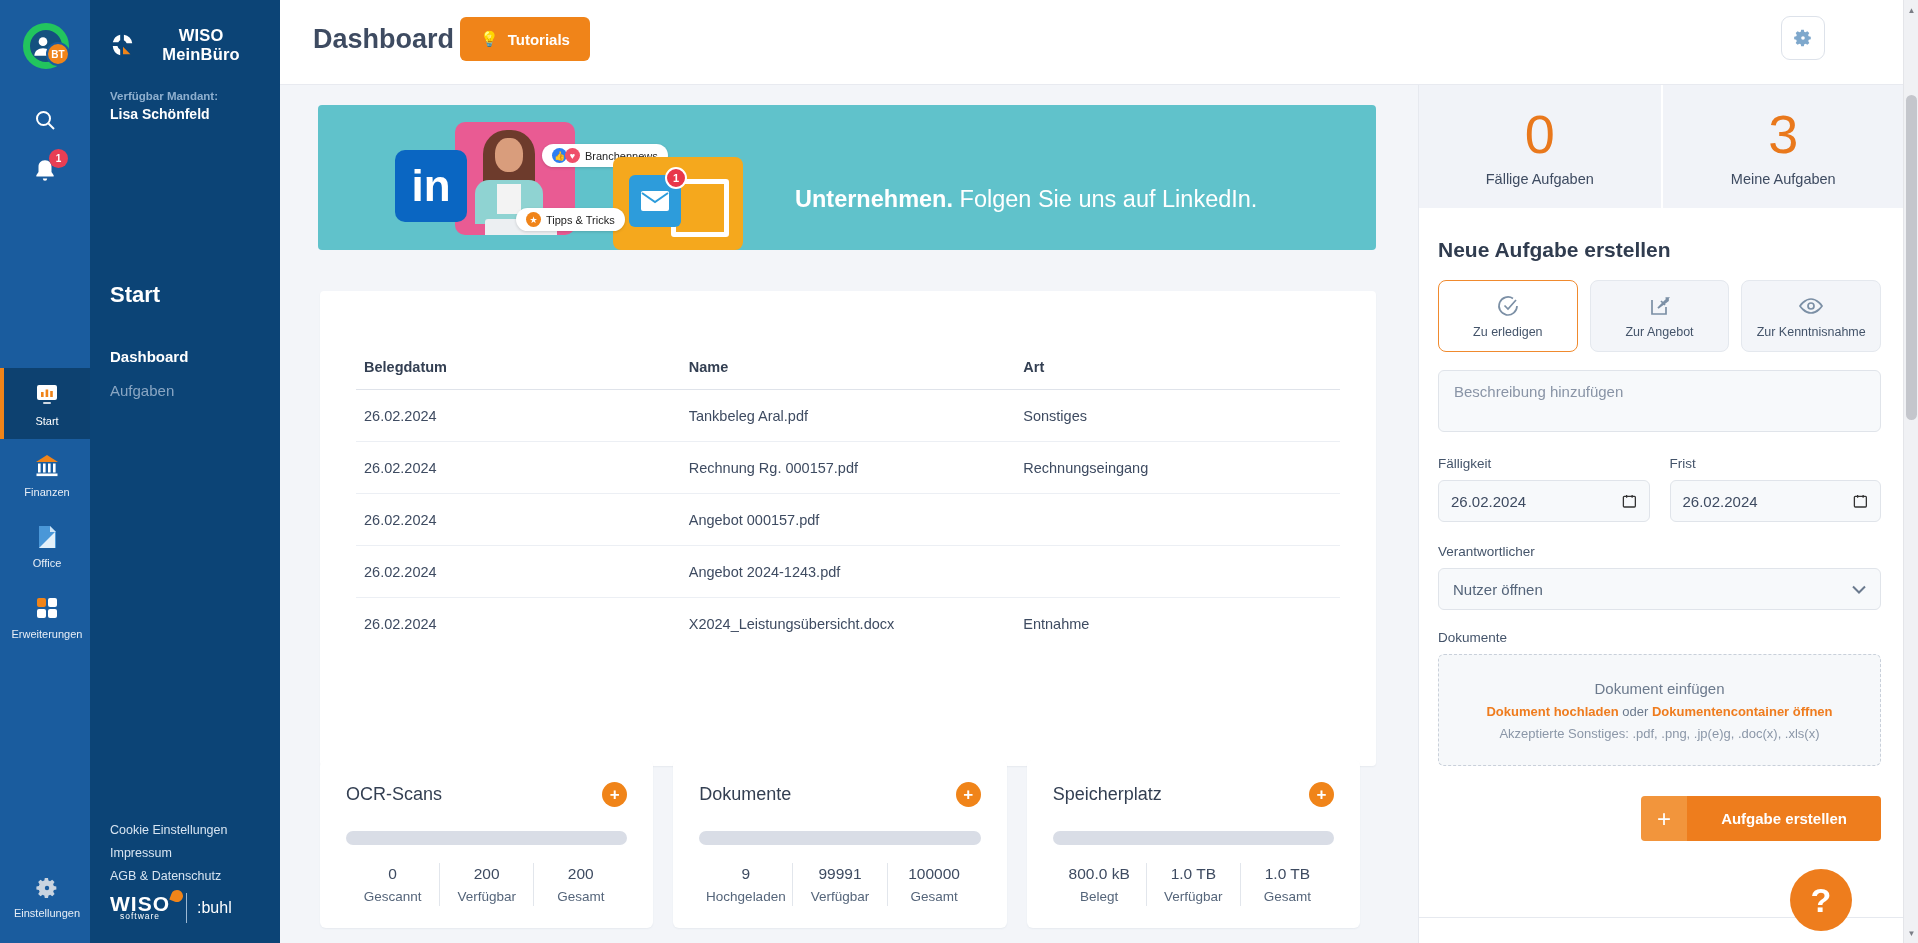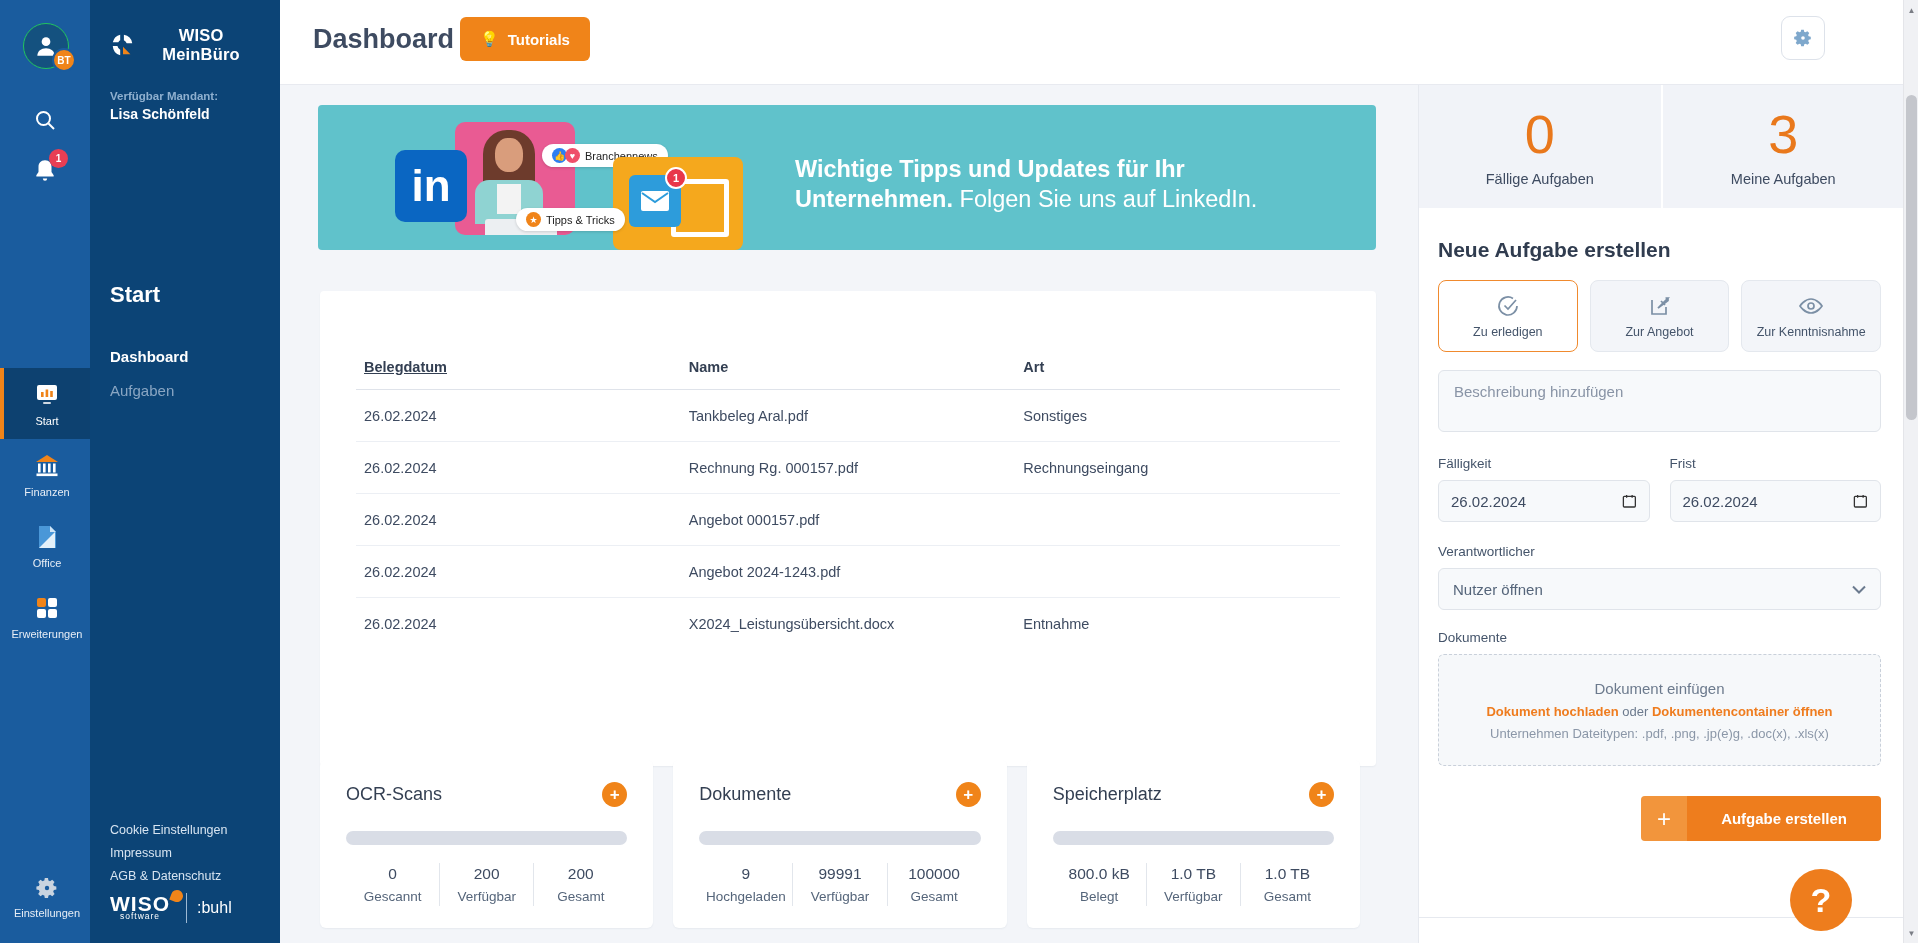--- a/index.html
+++ b/index.html
@@ -2,21 +2,21 @@
 <html lang="de"><head>
 <meta charset="utf-8">
 <style>
   * { margin:0; padding:0; box-sizing:border-box; }
   html,body { width:1918px; height:943px; overflow:hidden;
     font-family:"Liberation Sans", sans-serif; background:#f3f5f9; color:#3e4b61; }
 
   
   .rail { position:absolute; left:0; top:0; width:90px; height:943px; background:#1a5c9e; z-index:30; }
   .rail-avatar { position:absolute; left:23px; top:23px; width:46px; height:46px; border-radius:50%;
-    border:1px solid #22c55e; background:#14517f; display:flex; align-items:center; justify-content:center; }
+    border:7px solid #22c55e; background:#14517f; display:flex; align-items:center; justify-content:flex-start; }
   .rail-avatar svg { width:26px; height:26px; }
   .avatar-badge { position:absolute; right:-8px; bottom:-4px; width:24px; height:24px; border-radius:50%;
     background:#f08419; border:2px solid #1a5c9e; color:#fff; font-size:10px; font-weight:bold;
     display:flex; align-items:center; justify-content:center; }
   .rail-icon-btn { position:absolute; left:0; width:90px; display:flex; justify-content:center; cursor:pointer; }
   .rail-search { top:108px; }
   .rail-bell { top:158px; }
   .bell-wrap { position:relative; }
   .bell-badge { position:absolute; top:-9px; right:-10px; min-width:19px; height:19px; padding:0 4px;
     background:#e83e54; border-radius:10px; color:#fff; font-size:10px; font-weight:bold;
@@ -92,21 +92,21 @@
   .banner-text b { font-weight:bold; }
 
   
   .table-card { position:absolute; left:40px; top:206px; width:1056px; height:475px; background:#fff;
     border-radius:4px; box-shadow:0 1px 2px rgba(40,60,90,.06); padding:30px 36px; overflow:hidden; }
   .table-title { font-size:19px; color:#333f52; }
   table.docs { width:100%; border-collapse:collapse; margin-top:26px; }
   table.docs th { text-align:left; font-size:14.5px; color:#333f52; padding:12px 8px 14px; border-bottom:1px solid #dfe3ea; }
   table.docs td { font-size:14.5px; color:#3e4b61; padding:0 8px; height:52px; border-bottom:1px solid #eceff4; cursor:pointer; }
   table.docs tr:last-child td { border-bottom:none; }
-  .col-date { width:33%;text-decoration:underline; } .col-name { width:34%; } .col-art { width:33%; }
+  .col-date { width:33%; } .col-name { width:34%; } .col-art { width:33%; }
 
   
   .cards-row { position:absolute; left:40px; top:675px; width:1040px; display:flex; gap:20px; }
   .u-card { flex:1; background:#fff; border-radius:6px; box-shadow:0 1px 2px rgba(40,60,90,.06);
     padding:22px 26px 20px; height:168px; }
   .u-head { display:flex; align-items:center; justify-content:space-between; }
   .u-title { font-size:18px; color:#333f52; }
   .u-add { width:25px; height:25px; border-radius:50%; background:#f08419; border:none; color:#fff; font-size:17px;
     font-weight:bold; line-height:1; cursor:pointer; display:flex; align-items:center; justify-content:center; font-family:inherit; }
   .u-bar { margin-top:24px; height:14px; border-radius:8px; background:#d9dde6; position:relative; overflow:hidden; }
@@ -328,21 +328,21 @@
             <path d="M2 4l13 9L28 4" fill="none" stroke="#2d9cdb" stroke-width="2"></path>
           </svg>
       </div>
       <div class="env-badge">1</div>
     </div>
     <div class="pill pill-tipps">
       <span class="mini-circle mc-orange">★</span>
       <span>Tipps &amp; Tricks</span>
     </div>
     <div class="banner-text">
-      <b>Wichtige Tipps und Updates für Ihr</b><br>
+      <br>
       <b>Unternehmen.</b><span> Folgen Sie uns auf LinkedIn.</span>
     </div>
   </div>
 
   <section class="table-card">
     <table class="docs">
       <thead>
         <tr>
           <th class="col-date">Belegdatum</th>
           <th class="col-name">Name</th>
@@ -531,21 +531,21 @@
       </div>
     </div>
 
     <div class="docs-block">
       <div class="f-label">Dokumente</div>
       <div class="dropzone">
         <div class="dz-title">Dokument einfügen</div>
         <div class="dz-links">
           <span class="lnk">Dokument hochladen</span><span> oder </span><span class="lnk">Dokumentencontainer öffnen</span>
         </div>
-        <div class="dz-hint">Unternehmen Dateitypen: .pdf, .png, .jp(e)g, .doc(x), .xls(x)</div>
+        <div class="dz-hint">Akzeptierte Sonstiges: .pdf, .png, .jp(e)g, .doc(x), .xls(x)</div>
       </div>
     </div>
 
     <div class="submit-row">
       <button class="btn-create">
         <span class="plus-seg">+</span>
         <span class="lbl-seg">Aufgabe erstellen</span>
       </button>
     </div>
   </div>

